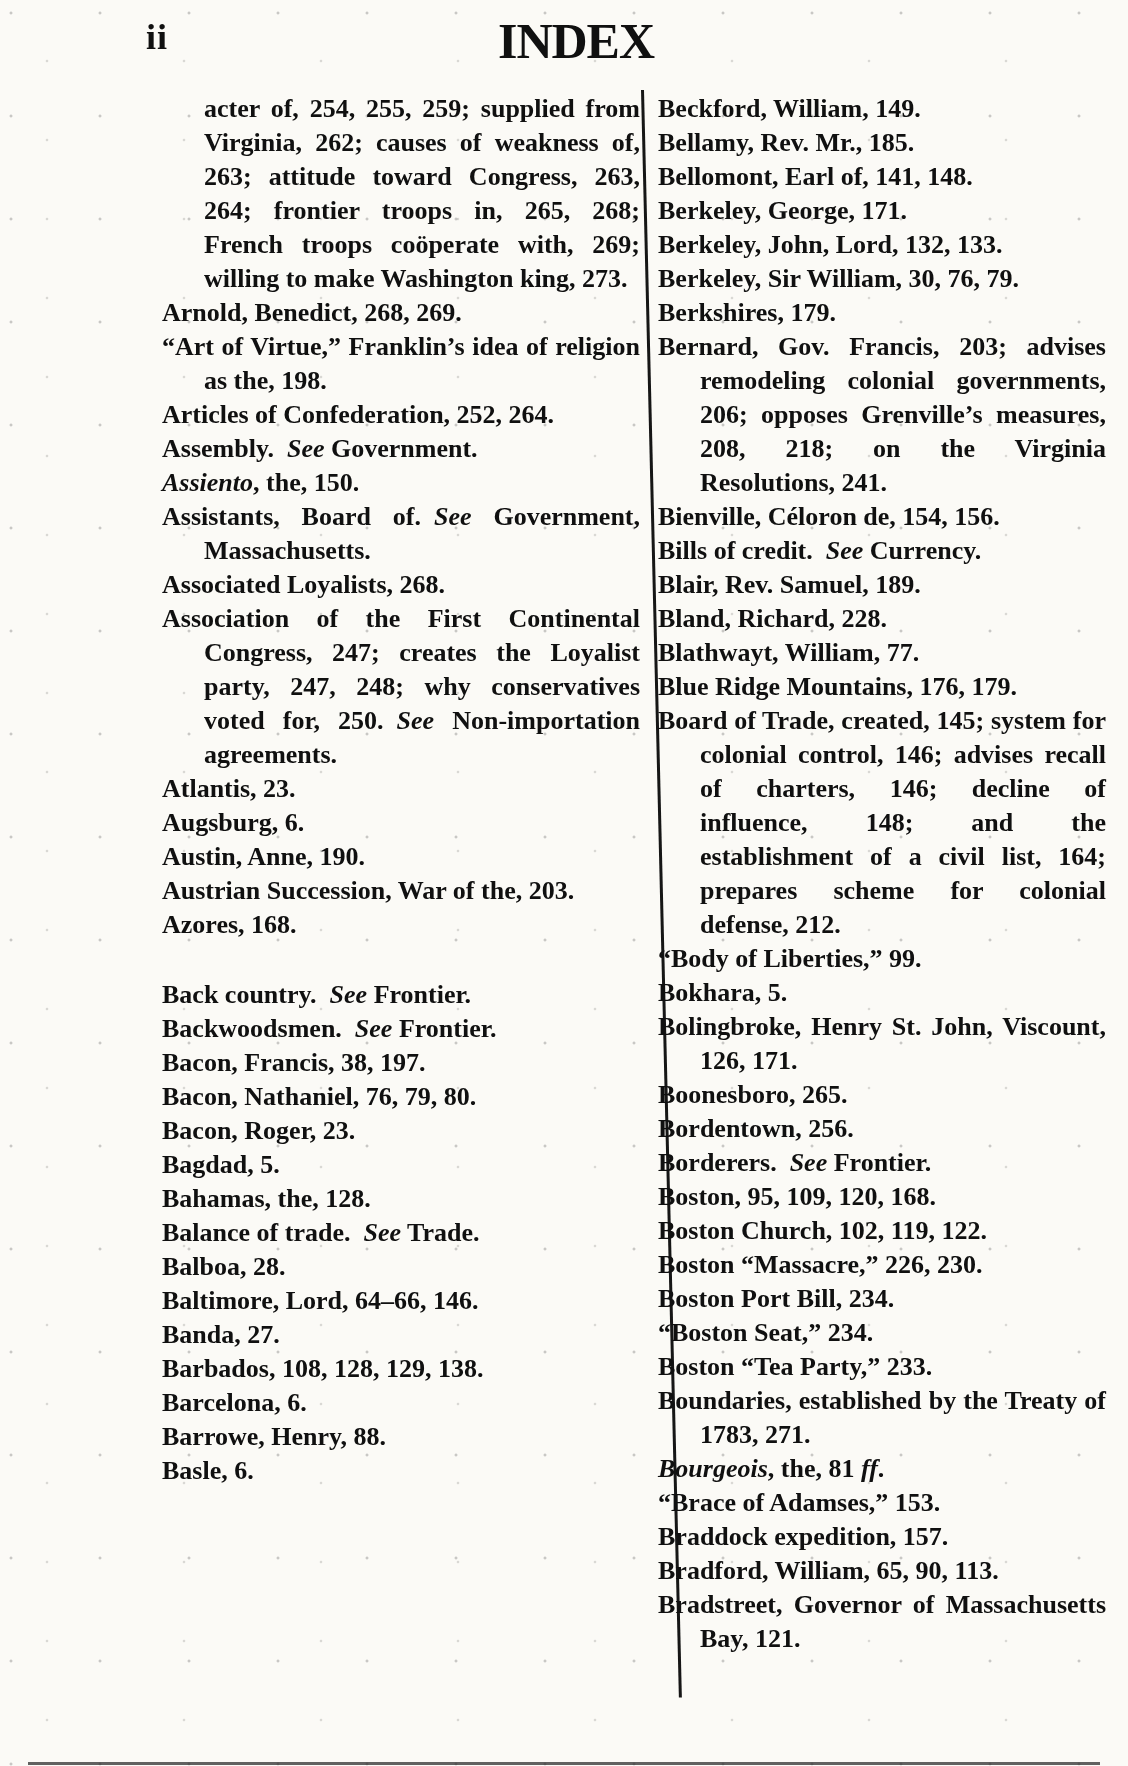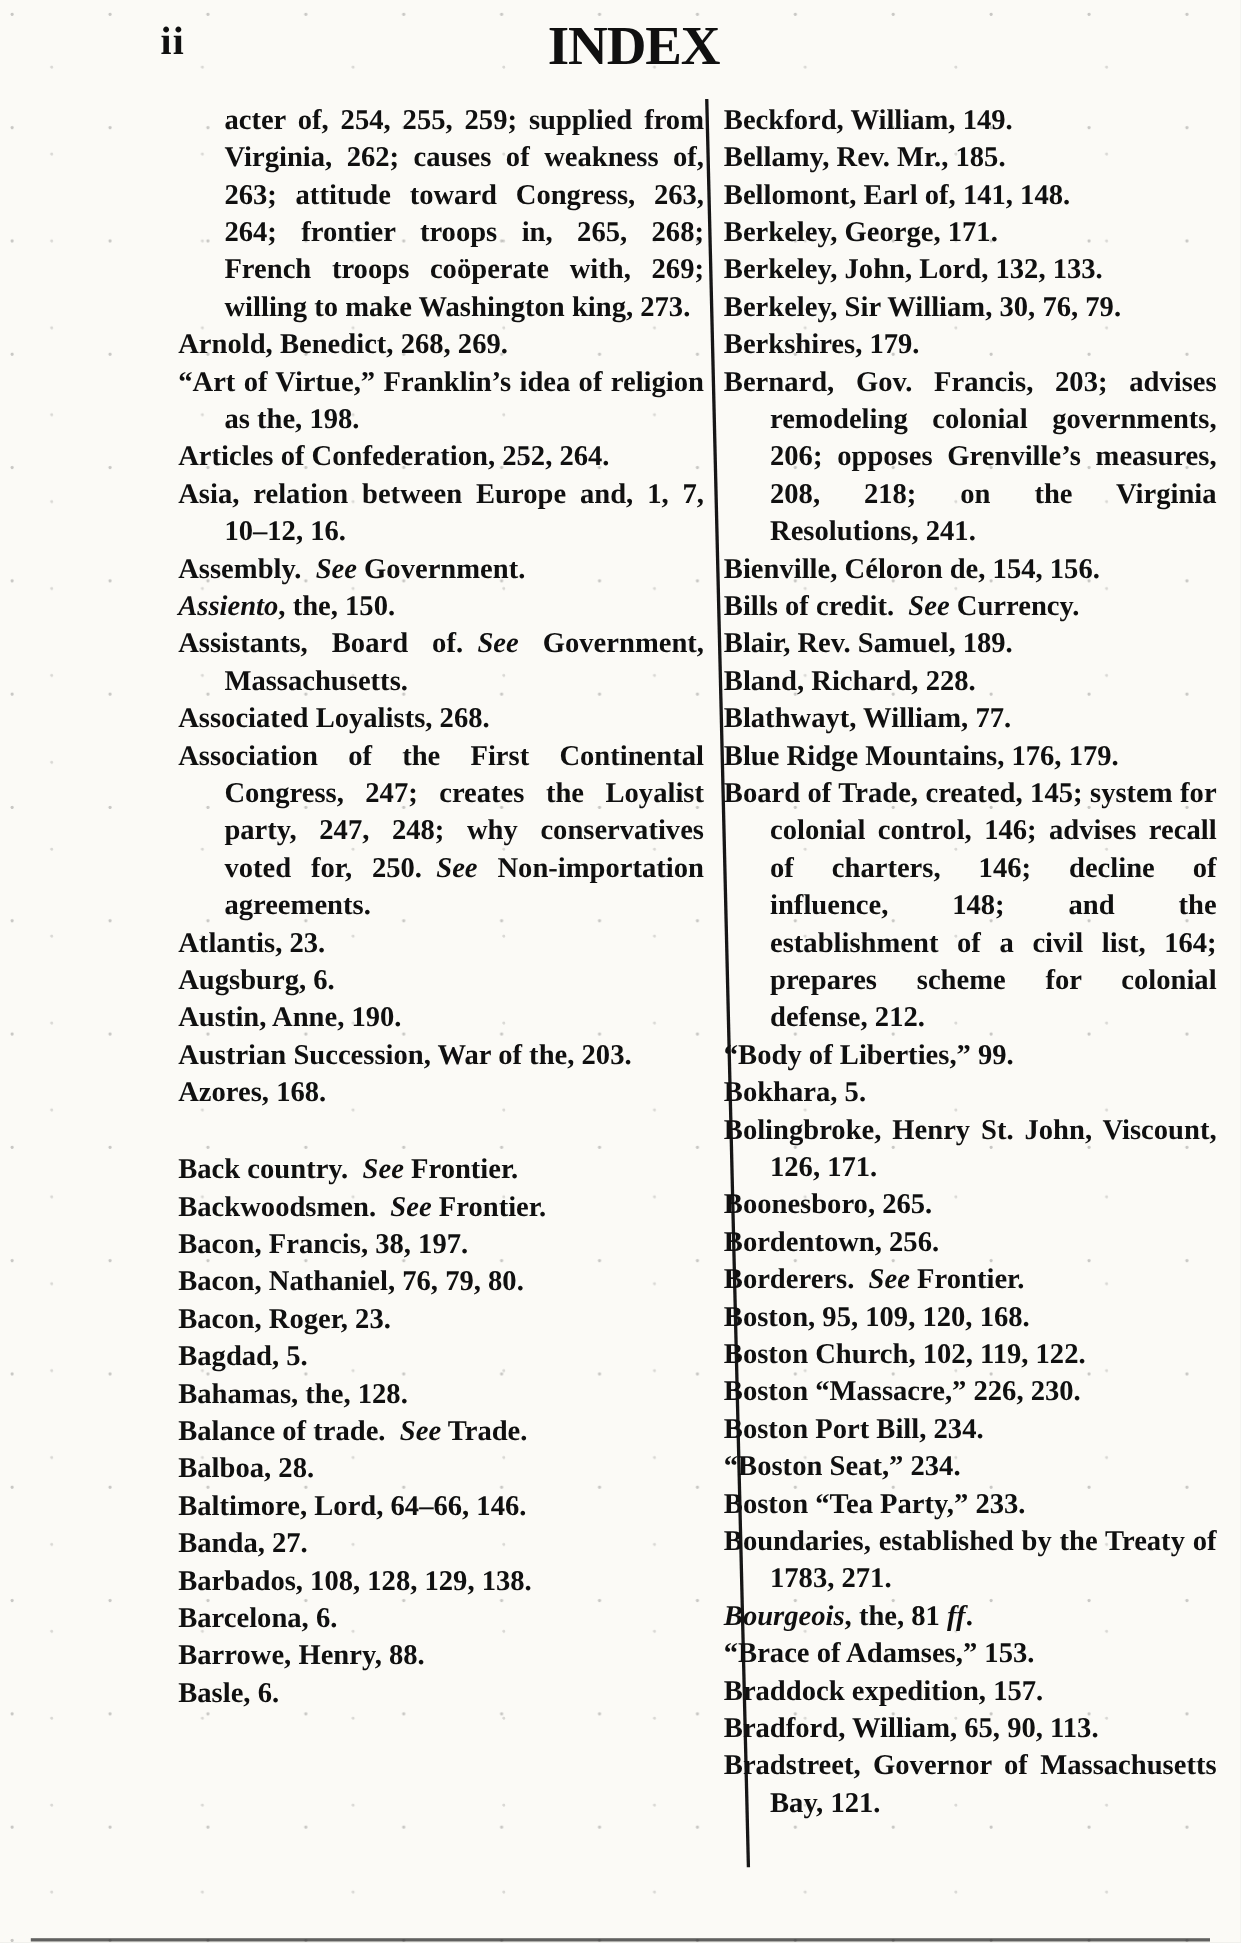--- a/index.html
+++ b/index.html
@@ -56,21 +56,20 @@
 
 <div class="page">
   <div class="pagenum">ii</div>
   <div class="title">INDEX</div>
   <div class="divider"></div>
   <div class="col col-left" id="col-left">
       <p class="entry cont"><span>acter of, 254, 255, 259; supplied from Virginia, 262; causes of weakness of, 263; attitude toward Congress, 263, 264; frontier troops in, 265, 268; French troops coöperate with, 269; willing to make Washington king, 273.</span></p>
       <p class="entry"><span>Arnold, Benedict, 268, 269.</span></p>
       <p class="entry"><span>“Art of Virtue,” Franklin’s idea of religion as the, 198.</span></p>
       <p class="entry"><span>Articles of Confederation, 252, 264.</span></p>
-      <p class="entry"><span>Asia, relation between Europe and, 1, 7, 10–12, 16.</span></p>
       <p class="entry"><span>Assembly. </span><span class="it">See</span><span> Government.</span></p>
       <p class="entry"><span class="it">Assiento</span><span>, the, 150.</span></p>
       <p class="entry"><span>Assistants, Board of. </span><span class="it">See</span><span> Government, Massachusetts.</span></p>
       <p class="entry"><span>Associated Loyalists, 268.</span></p>
       <p class="entry"><span>Association of the First Continental Congress, 247; creates the Loyalist party, 247, 248; why conservatives voted for, 250. </span><span class="it">See</span><span> Non-importation agreements.</span></p>
       <p class="entry"><span>Atlantis, 23.</span></p>
       <p class="entry"><span>Augsburg, 6.</span></p>
       <p class="entry"><span>Austin, Anne, 190.</span></p>
       <p class="entry"><span>Austrian Succession, War of the, 203.</span></p>
       <p class="entry"><span>Azores, 168.</span></p>

